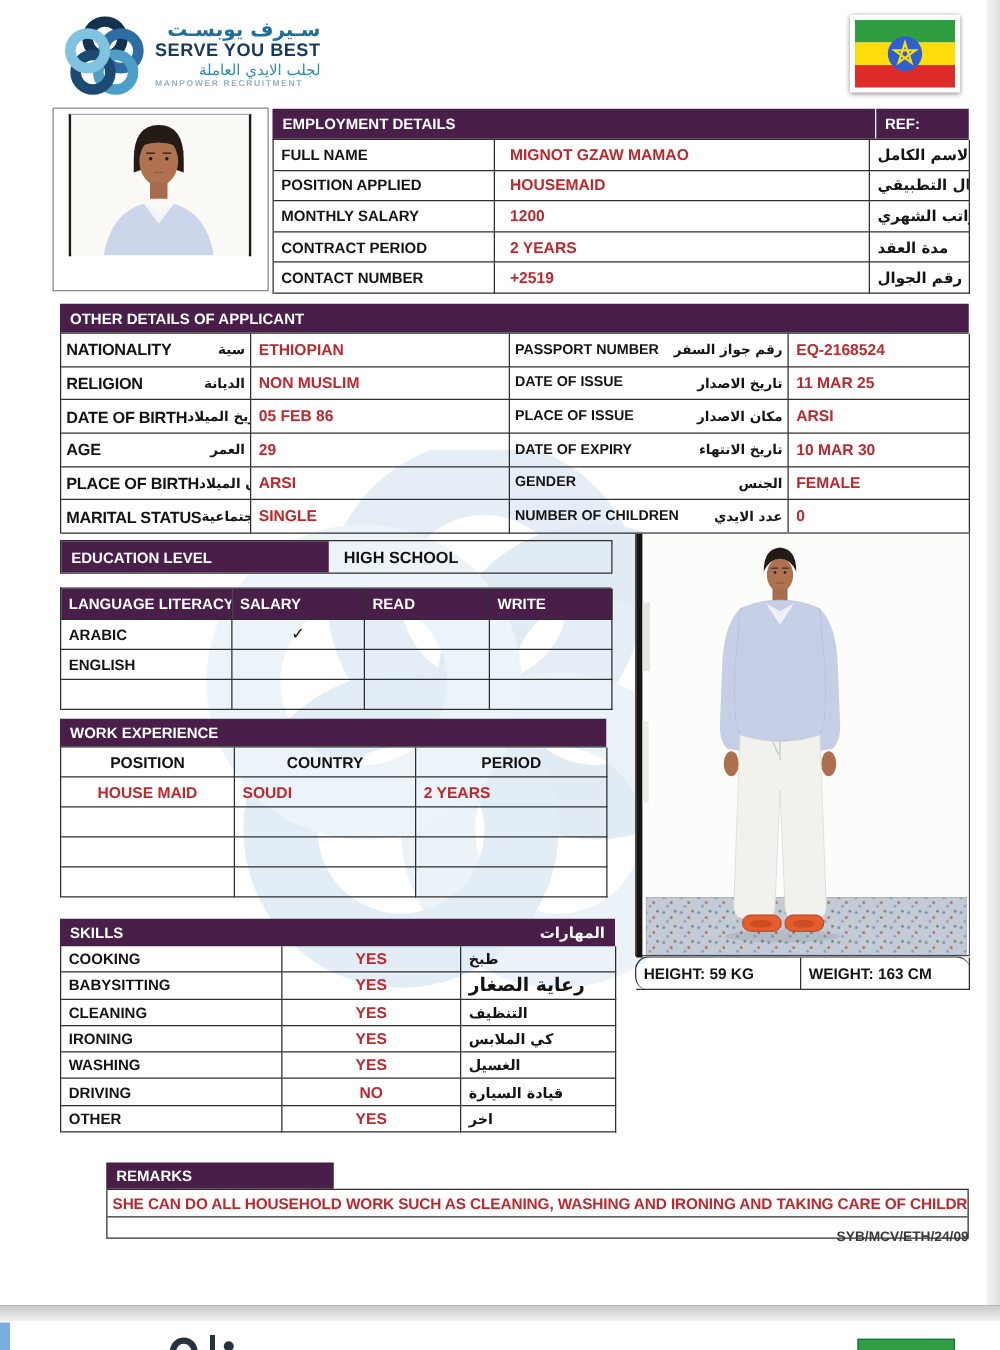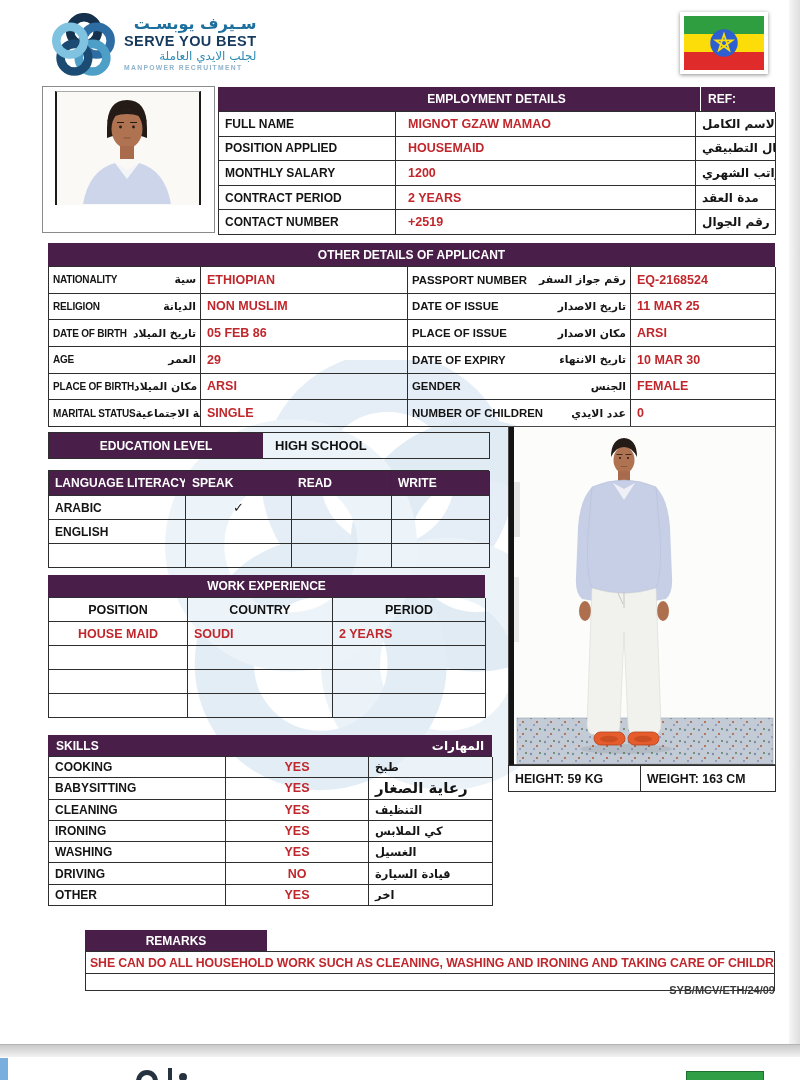--- a/index.html
+++ b/index.html
@@ -2,32 +2,32 @@
 <html><head>
 <meta charset="utf-8">
 <title>CV</title>
 <style>
   html,body{margin:0;padding:0;background:#ffffff;}
   .page{position:relative;width:800px;height:1080px;background:#fff;overflow:hidden;
         font-family:"Liberation Sans",sans-serif;color:#151515;}
   .abs{position:absolute;box-sizing:border-box;}
   
   .bar{background:#491f4a;color:#fff;font-weight:bold;font-size:12px;
-       display:flex;align-items:center;padding:0 8px;box-sizing:border-box;justify-content:center;}
+       display:flex;align-items:center;padding:0 8px;box-sizing:border-box;}
   
   .tbl{display:grid;border-top:1px solid #2e2e2e;border-left:1px solid #2e2e2e;box-sizing:border-box;background:transparent;}
   .c{border-right:1px solid #2e2e2e;border-bottom:1px solid #2e2e2e;display:flex;align-items:center;
      font-size:12px;box-sizing:border-box;padding:0 6px;overflow:hidden;white-space:nowrap;}
   .lab{font-weight:bold;color:#141414;}
   .val{color:#c0272c;font-weight:bold;font-size:12.5px;}
   .ctr{justify-content:center;}
   .rt{justify-content:flex-end;}
   .duo{justify-content:space-between;padding:0 4px;}
   .ar{font-family:"DejaVu Sans",sans-serif;direction:rtl;}
-  .smlab{font-size:10px;letter-spacing:-0.2px;}
+  .smlab{font-size:13px;letter-spacing:-0.2px;}
   .mdlab{font-size:11.4px;}
   .smar{font-size:10.8px;font-weight:bold;}
   .hd{background:#491f4a;color:#fff;font-weight:bold;text-align:center;}
   .pl12{padding-left:12px;}
   .colhd{justify-content:center;font-weight:bold;font-size:12.5px;color:#111;}
   
   .logo-ar{font-family:"DejaVu Sans",sans-serif;direction:rtl;color:#1d6f9e;font-weight:bold;font-size:16px;line-height:18px;}
   .logo-en{color:#16395e;font-weight:bold;font-size:14.5px;letter-spacing:.4px;line-height:16px;}
   .logo-ar2{font-family:"DejaVu Sans",sans-serif;direction:rtl;color:#2f8cb5;font-size:12px;line-height:14px;}
   .logo-en2{color:#8fb3cb;font-weight:bold;font-size:6.8px;letter-spacing:1.3px;line-height:9px;}
@@ -190,21 +190,21 @@
 
   <div class="abs" style="left:48px;top:432px;width:442px;height:27px;border:1px solid #2e2e2e;">
     <div class="bar" style="width:214px;height:100%;">
       <span>EDUCATION LEVEL</span>
     </div>
     <div class="abs" style="left:226px;top:5px;font-weight:bold;font-size:13px;color:#111;">HIGH  SCHOOL</div>
   </div>
 
   <div class="tbl abs" style="left:48px;top:470px;width:441px;grid-template-columns:137px 106px 100px 98px;grid-template-rows:25px 24px 24px 24px;">
     <div class="c hd">LANGUAGE LITERACY</div>
-    <div class="c hd">SPEAK</div>
+    <div class="c hd">SALARY</div>
     <div class="c hd">READ</div>
     <div class="c hd">WRITE</div>
     <div class="c lab">ARABIC</div>
     <div class="c ctr check">✓</div>
     <div class="c"></div>
     <div class="c"></div>
     <div class="c lab">ENGLISH</div>
     <div class="c ctr check"></div>
     <div class="c"></div>
     <div class="c"></div>
@@ -296,21 +296,21 @@
       <path d="M99 56 L110 73 L121 56 L110 62 Z" fill="#eef0f6"></path>
       <path d="M78 161 L73 298 Q73 308 82 308 L100 308 Q106 307 106 298 L110 205 L114 298 Q114 307 120 308 L138 308 Q147 308 147 298 L142 161 Q110 172 78 161 Z" fill="#f1f1ee" stroke="#d9d9d4" stroke-width="0.6"></path>
       <path d="M104 166 L109 177 M110 165 L110 181" stroke="#c6c6c0" stroke-width="1"></path>
       <rect x="80" y="305" width="31" height="13" rx="6.5" fill="#e65c2d" stroke="#b5431c" stroke-width="0.8"></rect>
       <rect x="114" y="305" width="31" height="13" rx="6.5" fill="#e65c2d" stroke="#b5431c" stroke-width="0.8"></rect>
       <ellipse cx="95" cy="312" rx="9" ry="3.2" fill="#b5431c" opacity="0.55"></ellipse>
       <ellipse cx="129" cy="312" rx="9" ry="3.2" fill="#b5431c" opacity="0.55"></ellipse>
     </svg>
   </div>
 
-  <div class="tbl abs" style="left:508px;top:765px;width:268px;grid-template-columns:132px 135px;grid-template-rows:26px;">
+  <div class="tbl abs" style="left:508px;top:765px;width:268px;grid-template-columns:132px 135px;grid-template-rows:26px;border-radius:11px;">
     <div class="c lab" style="font-size:12.3px;">HEIGHT: 59 KG</div>
     <div class="c lab" style="font-size:12.3px;">WEIGHT: 163 CM</div>
   </div>
 
   <div class="bar abs" style="left:85px;top:930px;width:182px;height:21px;">
     <span>REMARKS</span>
   </div>
   <div class="abs" style="left:85px;top:951px;width:690px;height:40px;border:1px solid #2e2e2e;">
     <div style="height:21px;border-bottom:1px solid #2e2e2e;display:flex;align-items:center;padding:0 4px;
                 color:#c0272c;font-weight:bold;font-size:12.3px;letter-spacing:-0.1px;white-space:nowrap;overflow:hidden;">SHE CAN DO ALL HOUSEHOLD WORK SUCH AS CLEANING, WASHING AND IRONING AND TAKING CARE OF CHILDREN.</div>

